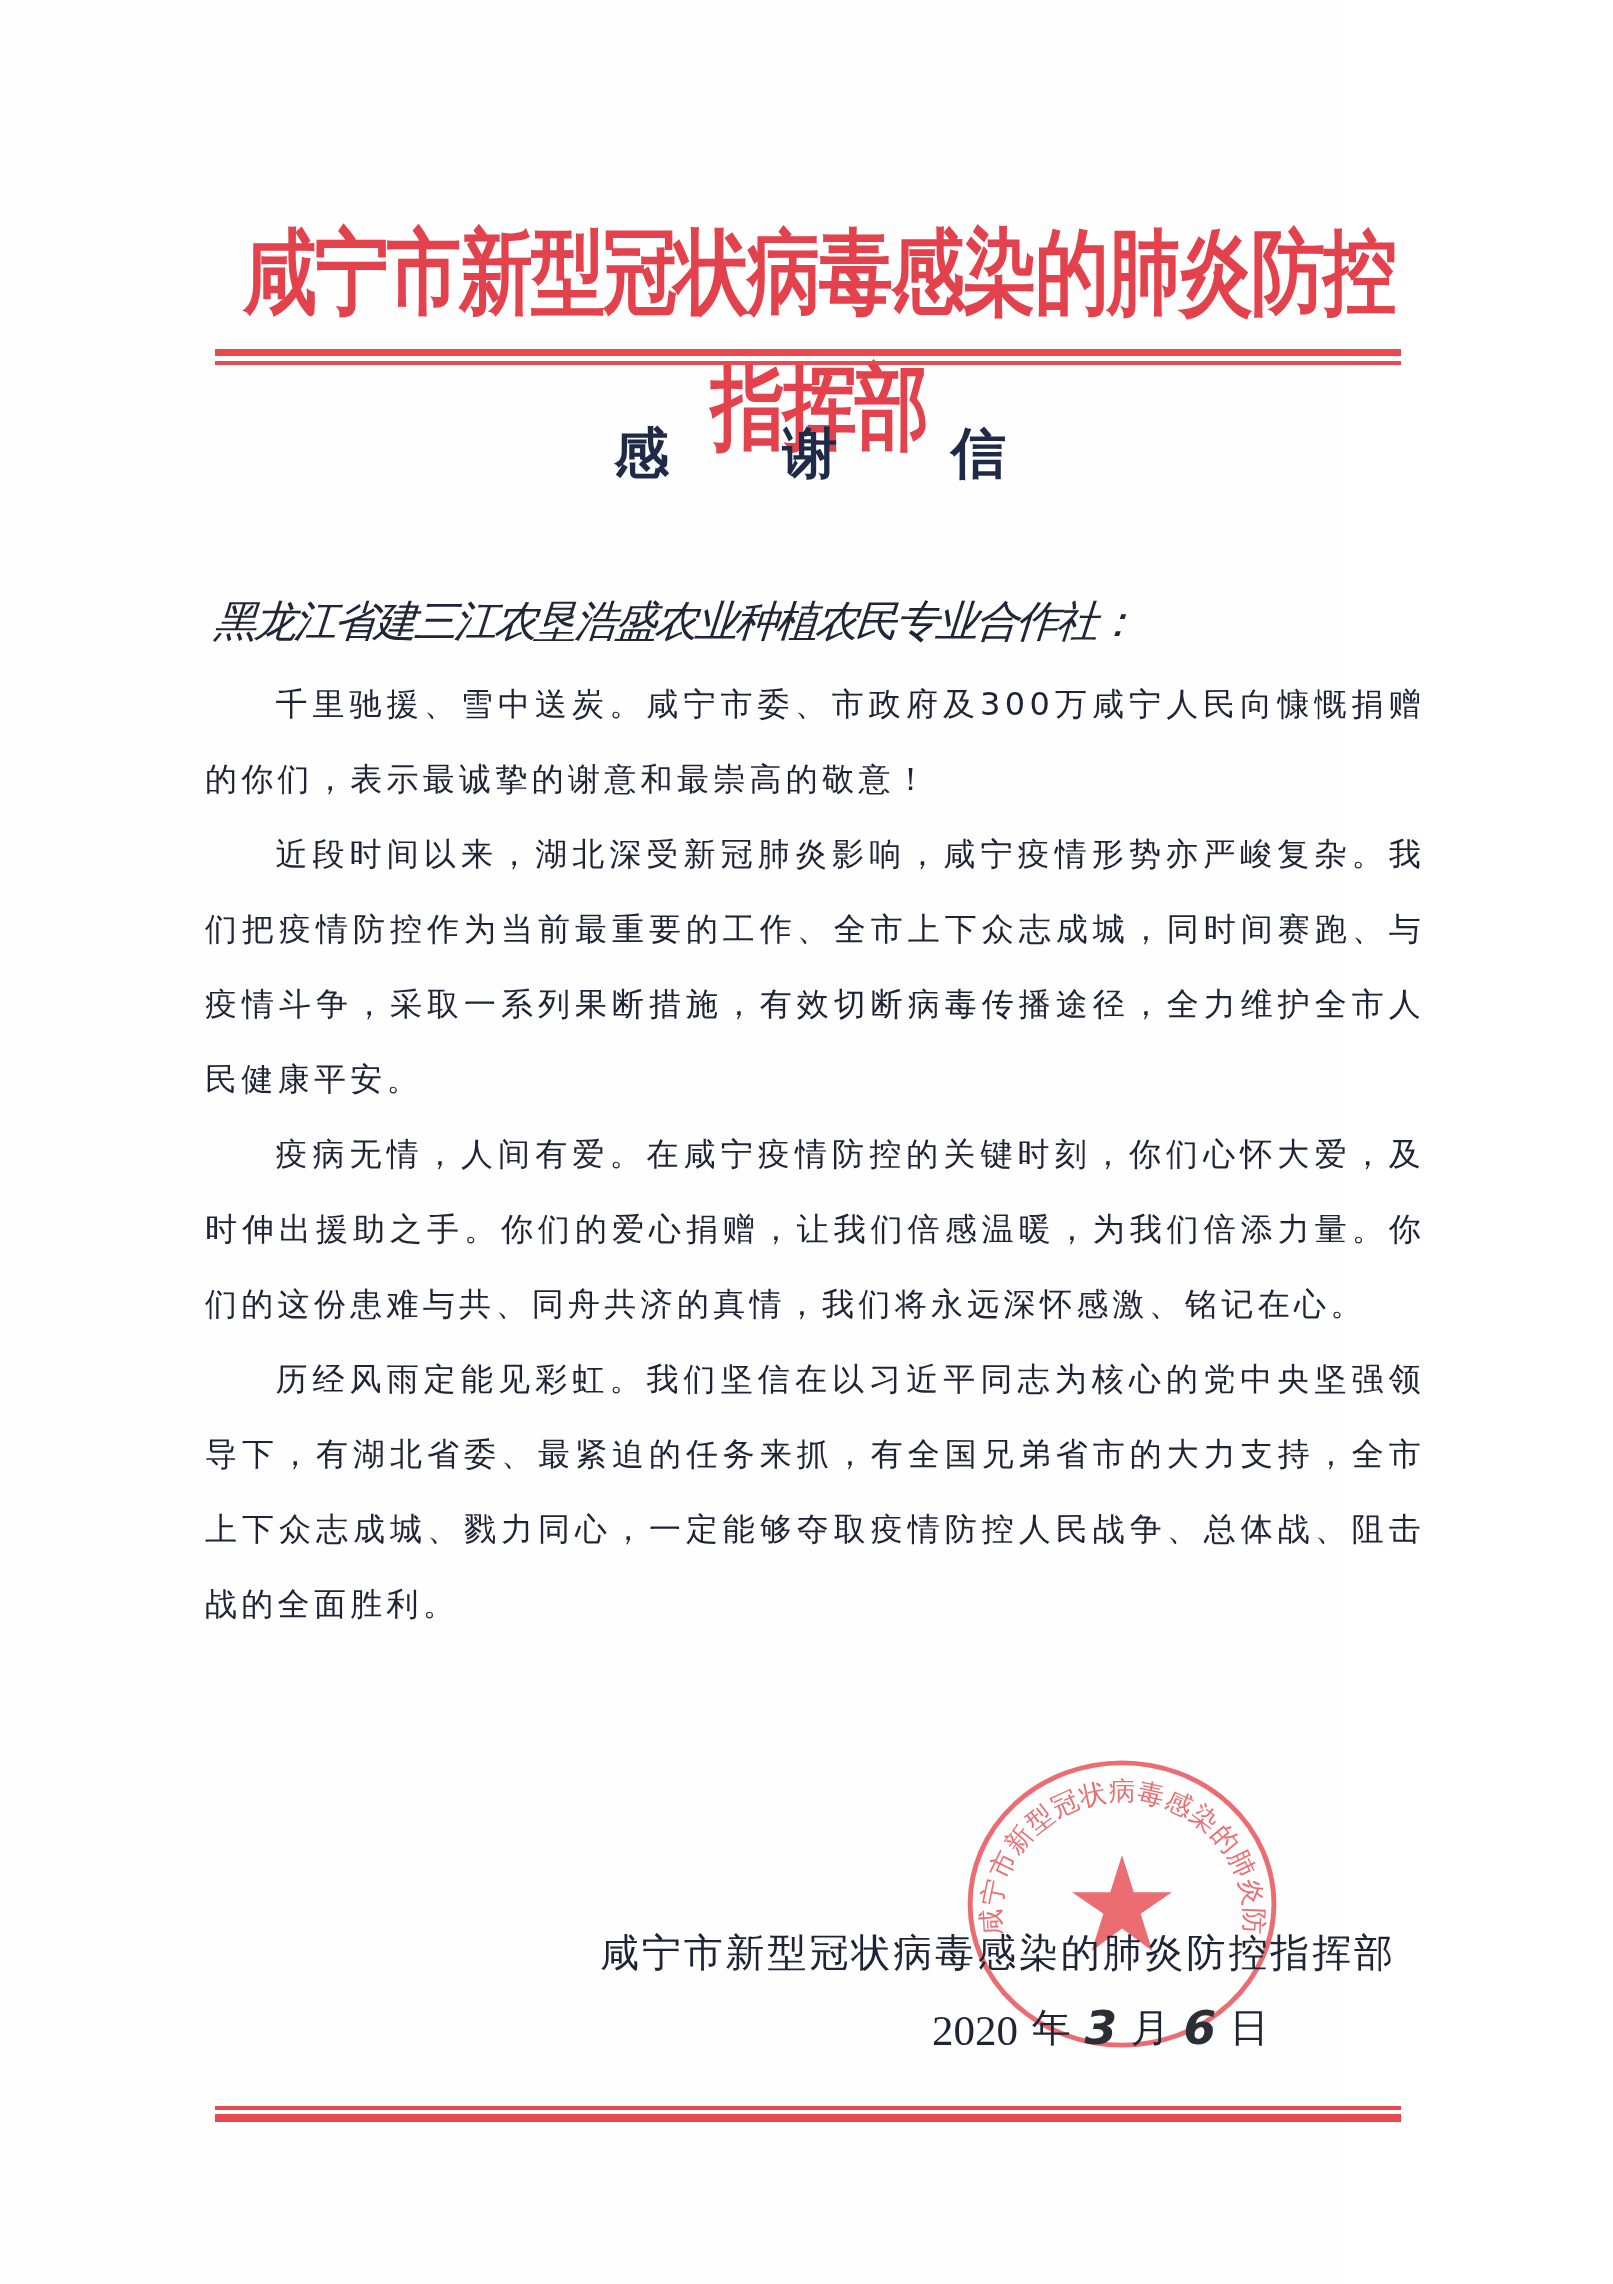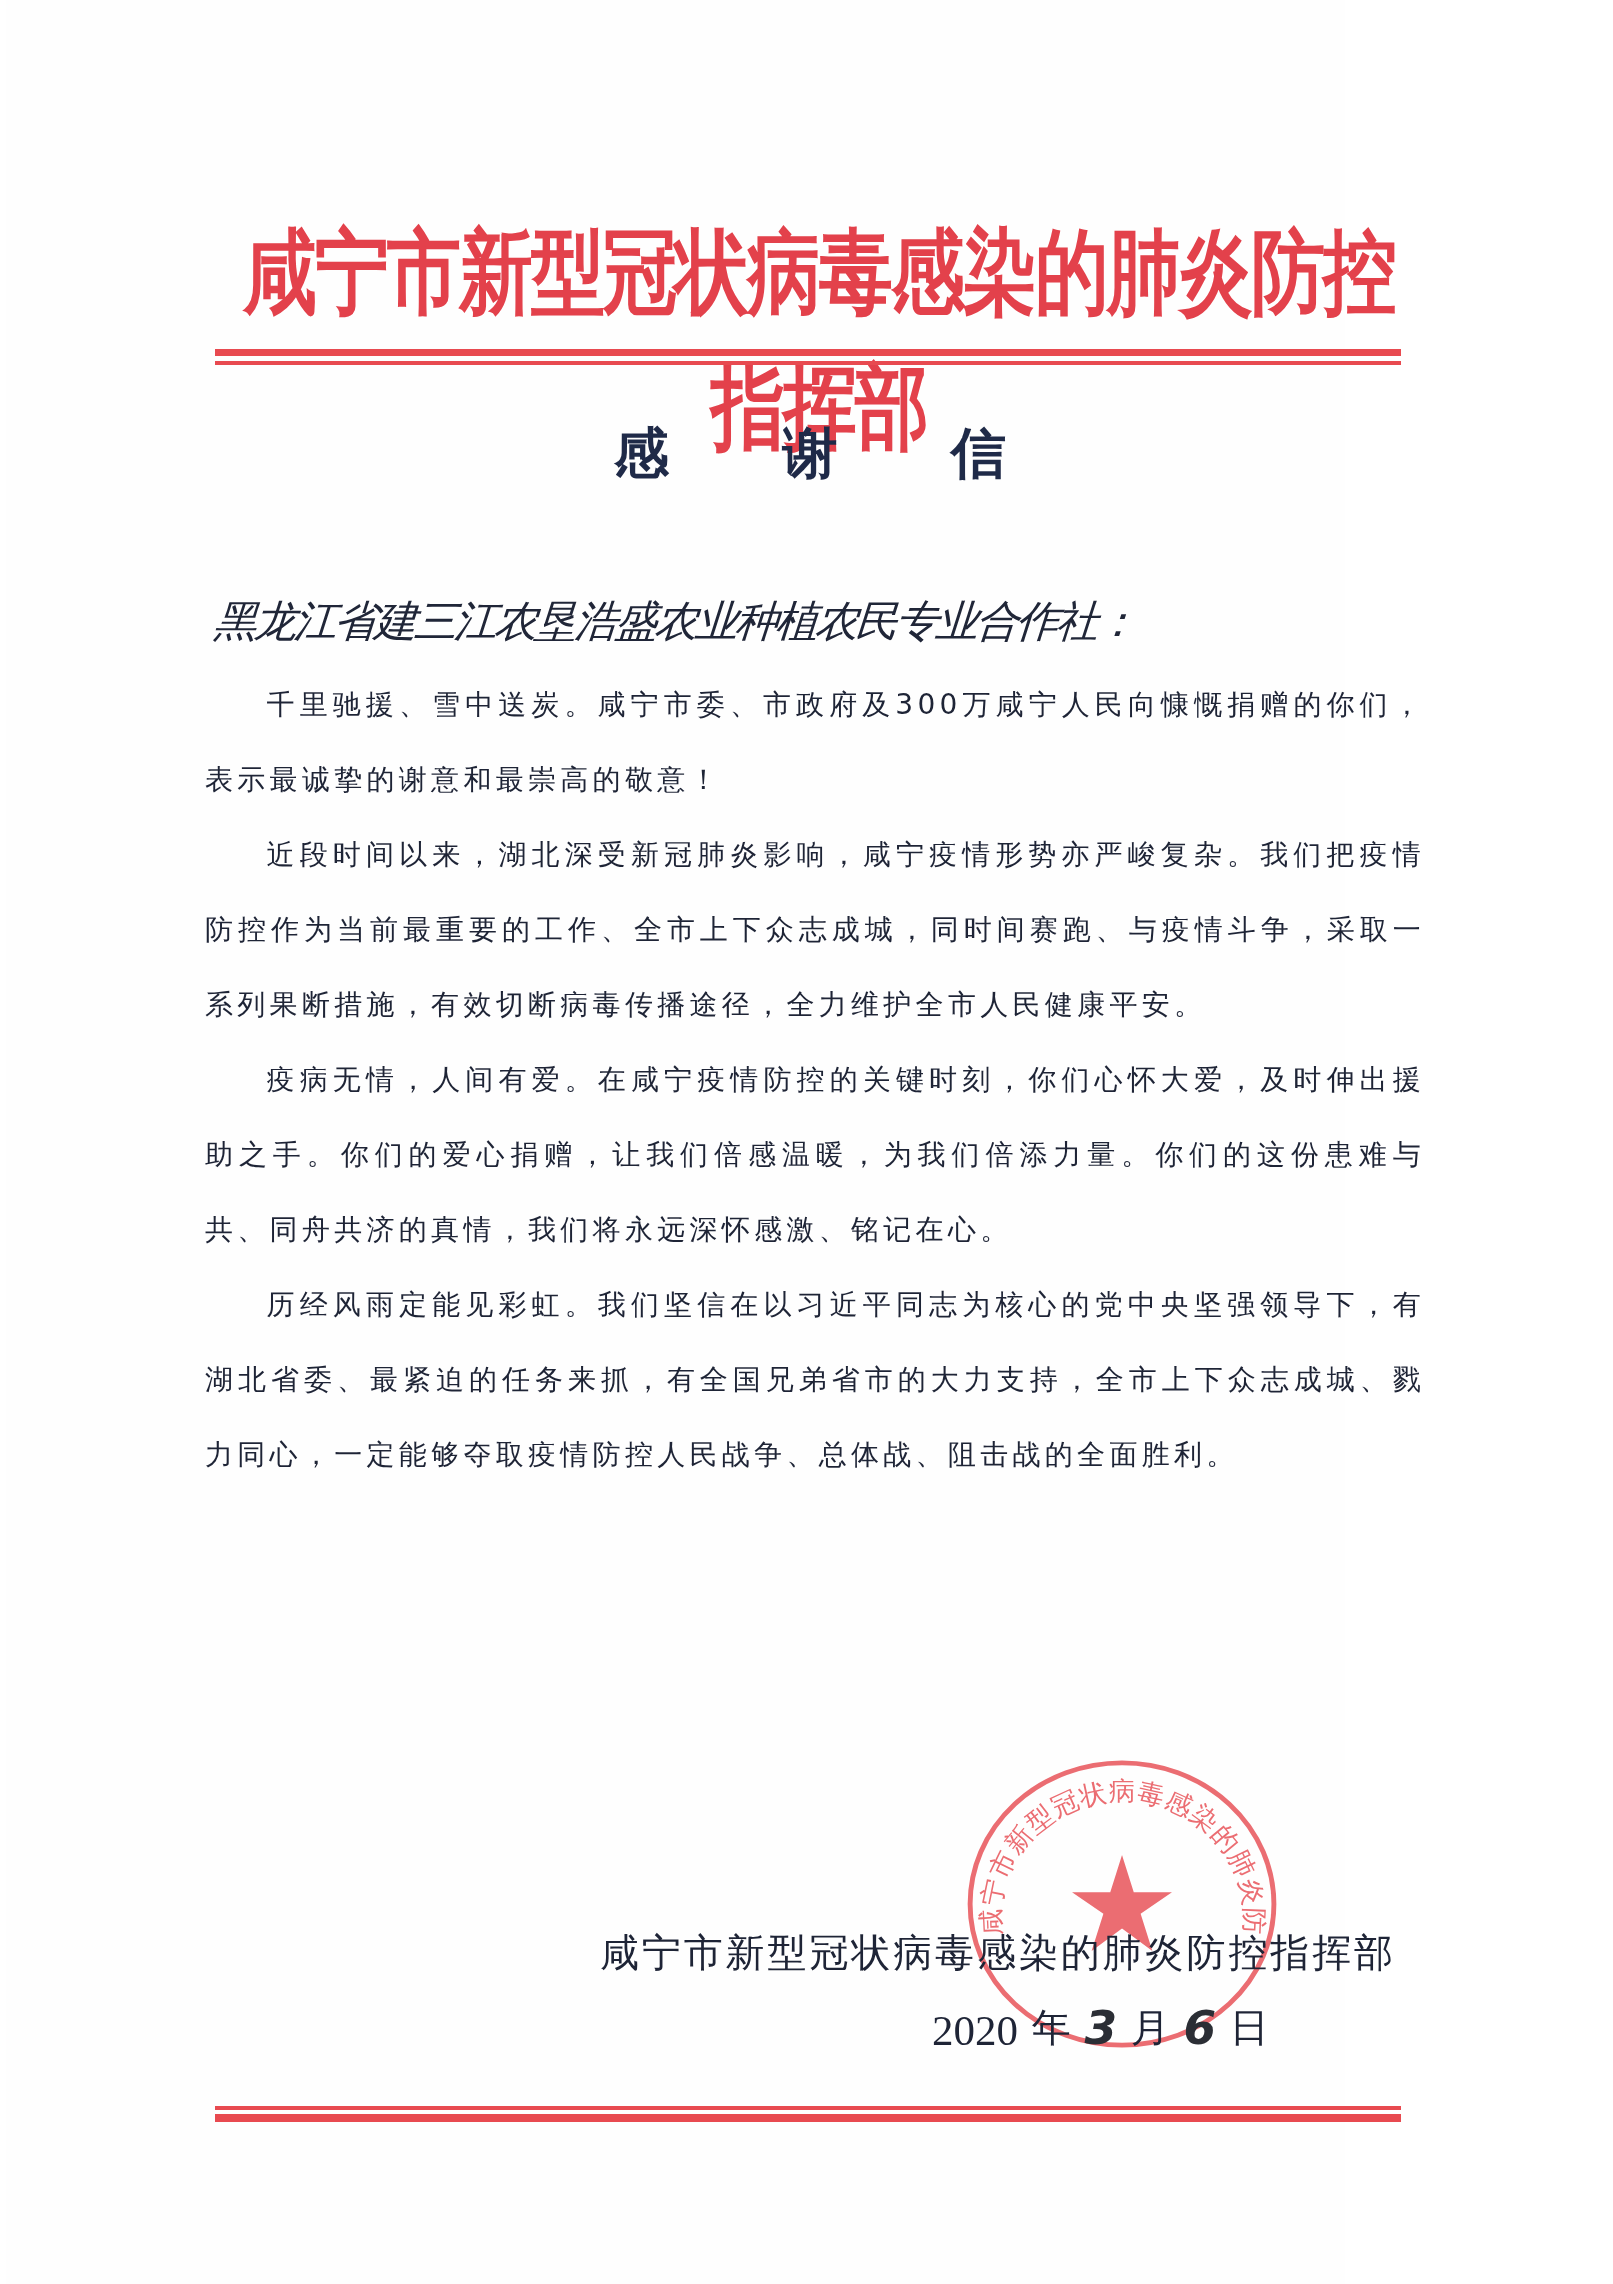--- a/index.html
+++ b/index.html
@@ -69,21 +69,21 @@
     color: #202638;
     letter-spacing: -2.9px;
     transform: skewX(-4deg);
   }
   .body-text {
     position: absolute;
     left: 199px;
     top: 667px;
     width: 1220px;
     font-family: "DejaVu Sans", sans-serif;
-    font-size: 28px;
+    font-size: 32px;
     line-height: 75px;
     color: #1e2436;
     letter-spacing: 4.3px;
   }
   .body-text p {
     margin: 0 0 0 0;
     text-indent: 2.2em;
     text-align: justify;
     text-align-last: left;
   }

